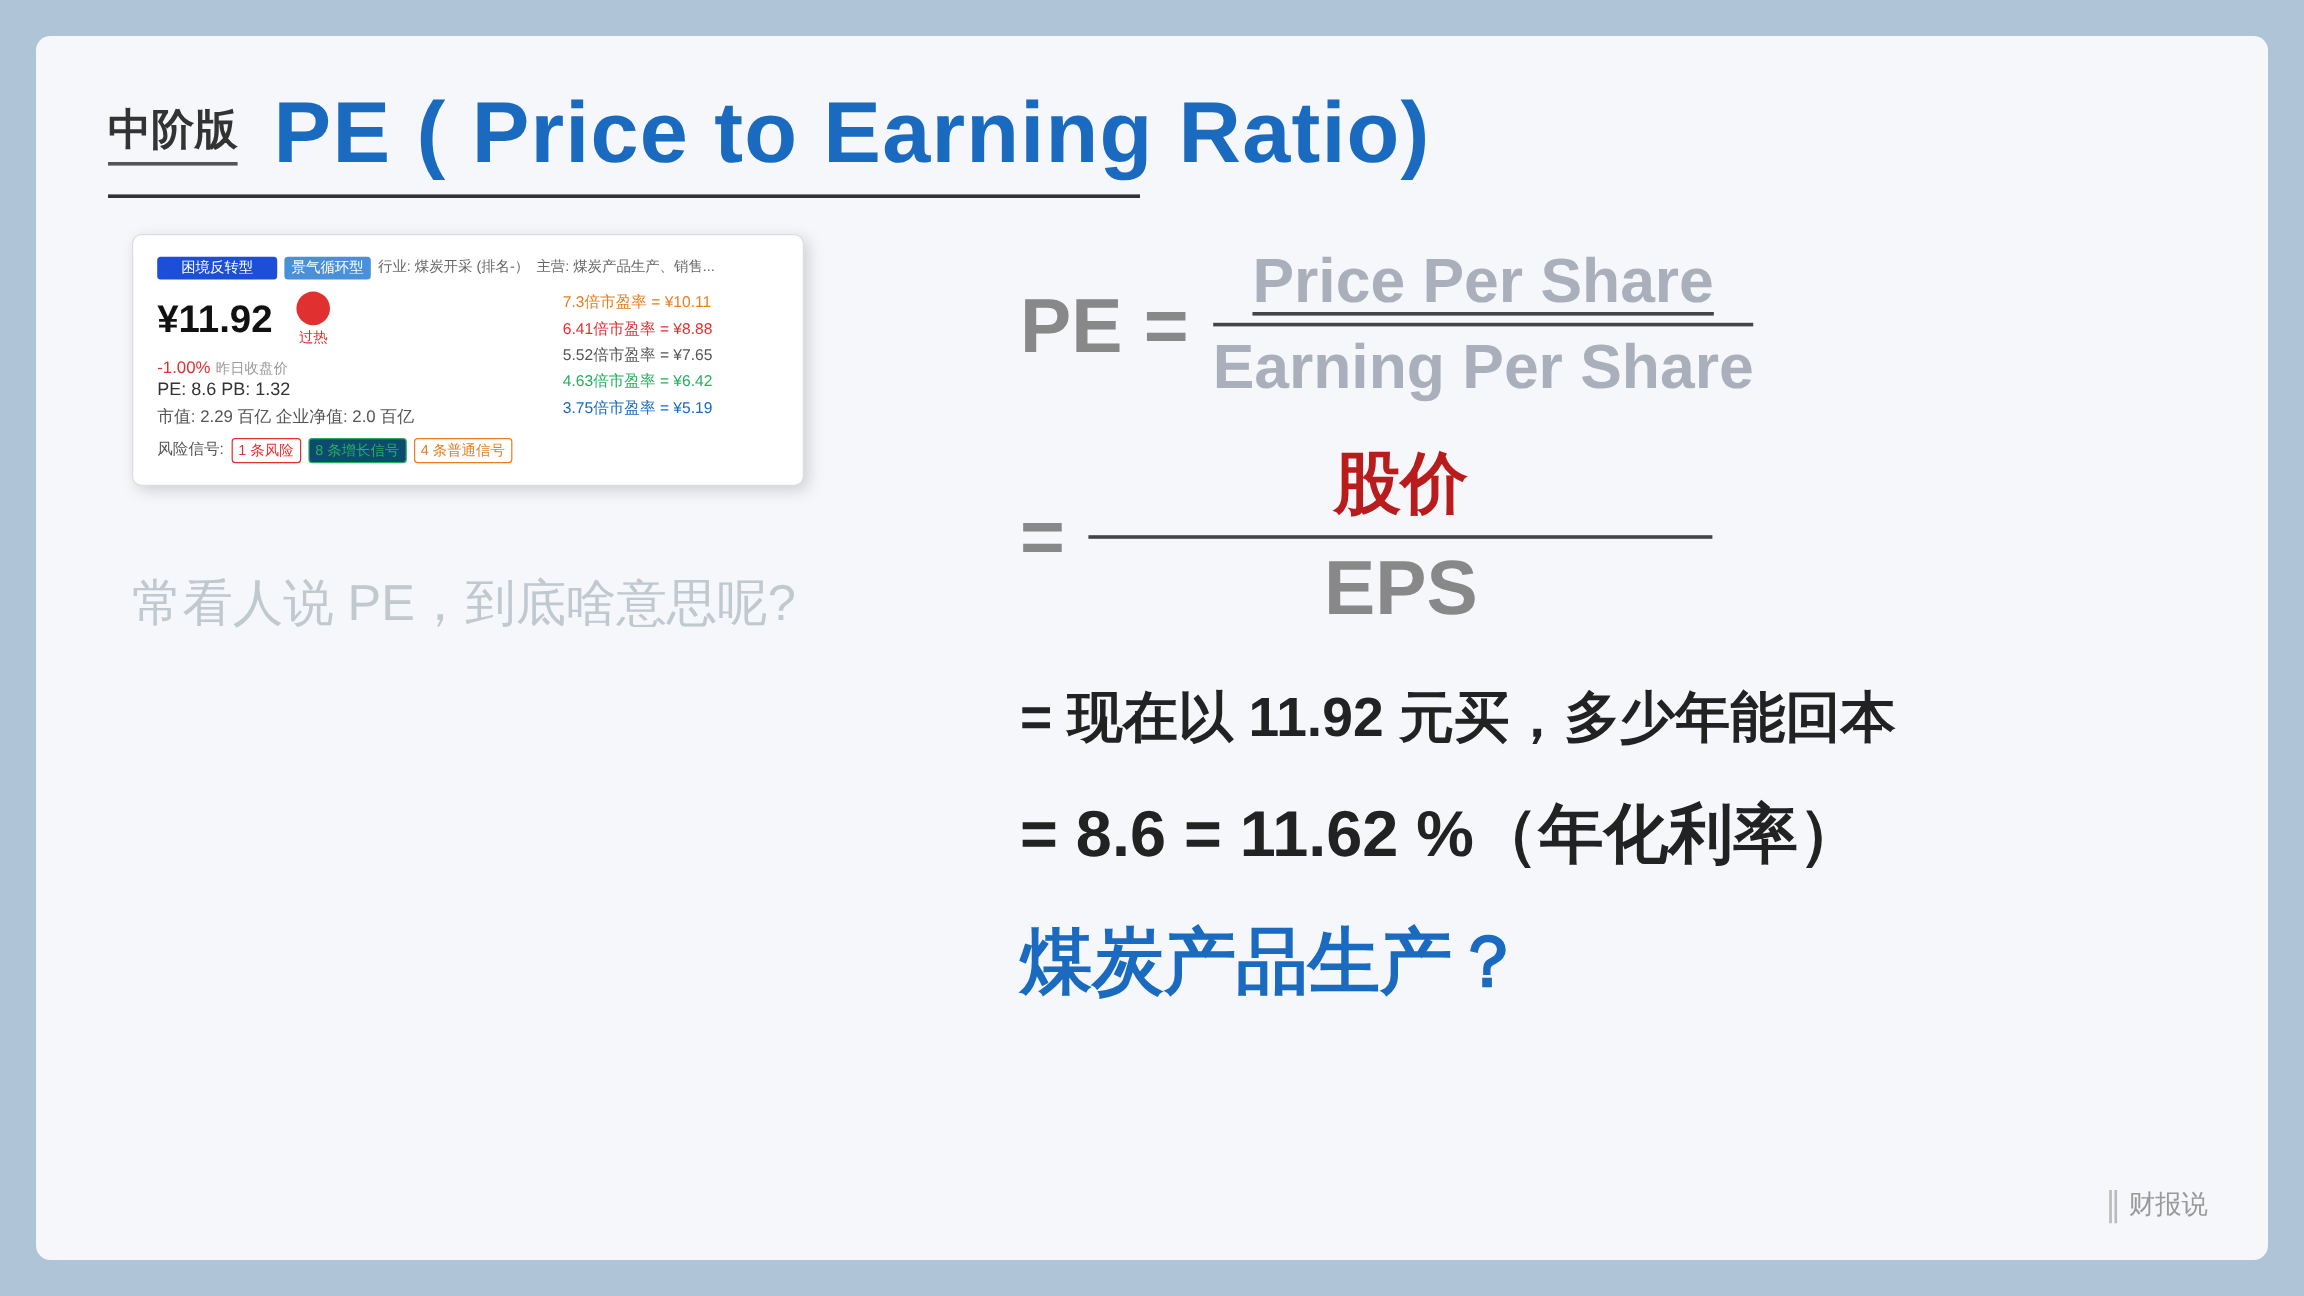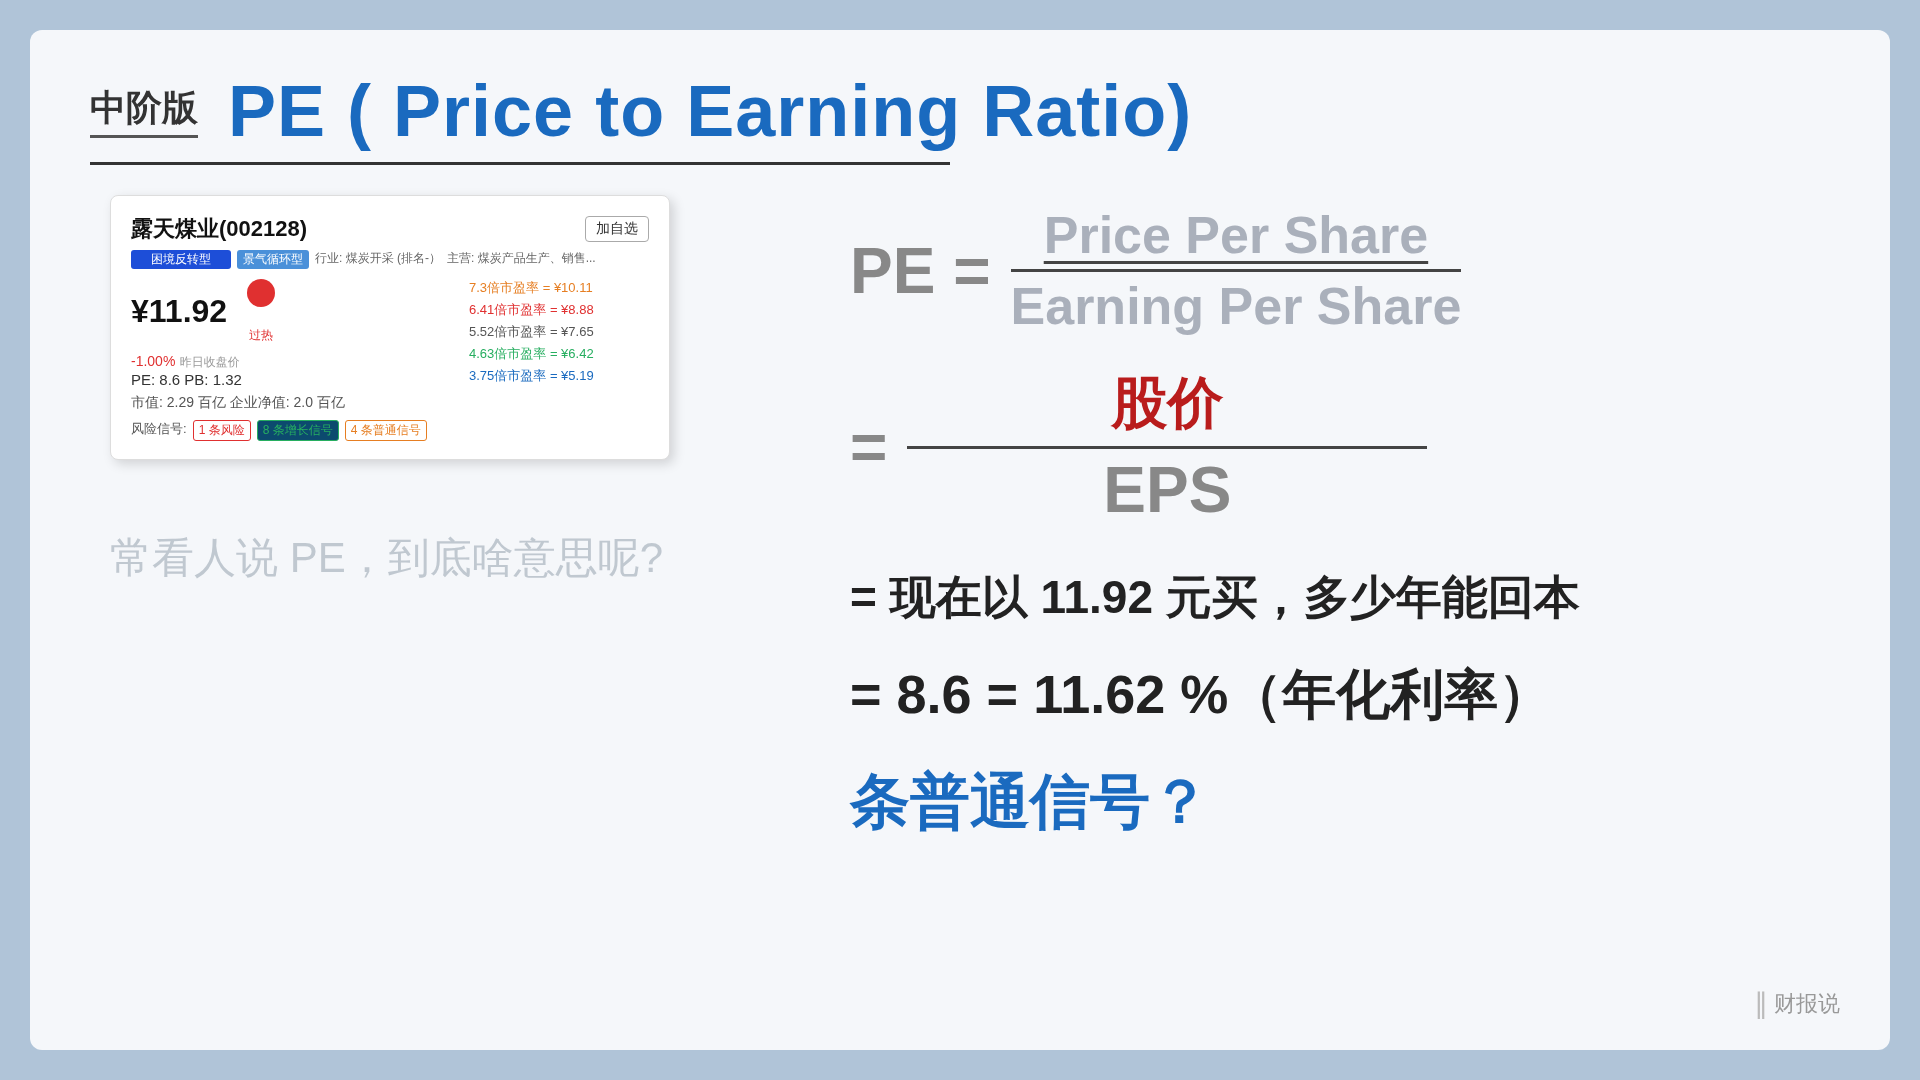--- a/index.html
+++ b/index.html
@@ -128,21 +128,21 @@
     }
     .stock-price {
       font-size: 32px;
       font-weight: bold;
       color: #111;
     }
     .hot-indicator {
       display: flex;
       flex-direction: column;
       align-items: center;
-      gap: 20px;
+      gap: 2px;
     }
     .hot-dot {
       width: 28px;
       height: 28px;
       background: #e03030;
       border-radius: 50%;
     }
     .hot-label {
       font-size: 12px;
       color: #e03030;
@@ -347,24 +347,20 @@
     <h1 class="main-title">PE ( Price to Earning Ratio)</h1>
   </div>
 
   <div class="divider-line"></div>
 
   <div class="content-area">
 
     <div class="left-panel">
 
       <div class="stock-card">
-        <div class="stock-card-header">
-          <span class="stock-name">露天煤业(002128)</span>
-          <button class="add-btn">加自选</button>
-        </div>
         <div class="stock-tags">
           <span class="tag-orange">困境反转型</span>
           <span class="tag-blue">景气循环型</span>
           <span class="tag-text">行业: 煤炭开采 (排名-）</span>
           <span class="tag-text">主营: 煤炭产品生产、销售...</span>
         </div>
         <div class="card-body">
           <div class="card-left">
             <div class="stock-price-row">
               <span class="stock-price">¥11.92</span>
@@ -414,21 +410,21 @@
         <span class="equals-sign">=</span>
         <div class="fraction2">
           <span class="fraction2-top">股价</span>
           <div class="fraction2-line"></div>
           <span class="fraction2-bottom">EPS</span>
         </div>
       </div>
 
       <div class="result-line">= 现在以 11.92 元买，多少年能回本</div>
       <div class="result-line2">=   8.6     = 11.62 %（年化利率）</div>
-      <div class="question-entry">条普通信号？</div>
+      <div class="question-entry">煤炭产品生产？</div>
     </div>
   </div>
 
   <div class="watermark">
     <span class="watermark-slash">∥</span>
     <span>财报说</span>
   </div>
 </div>
 
 </body></html>

